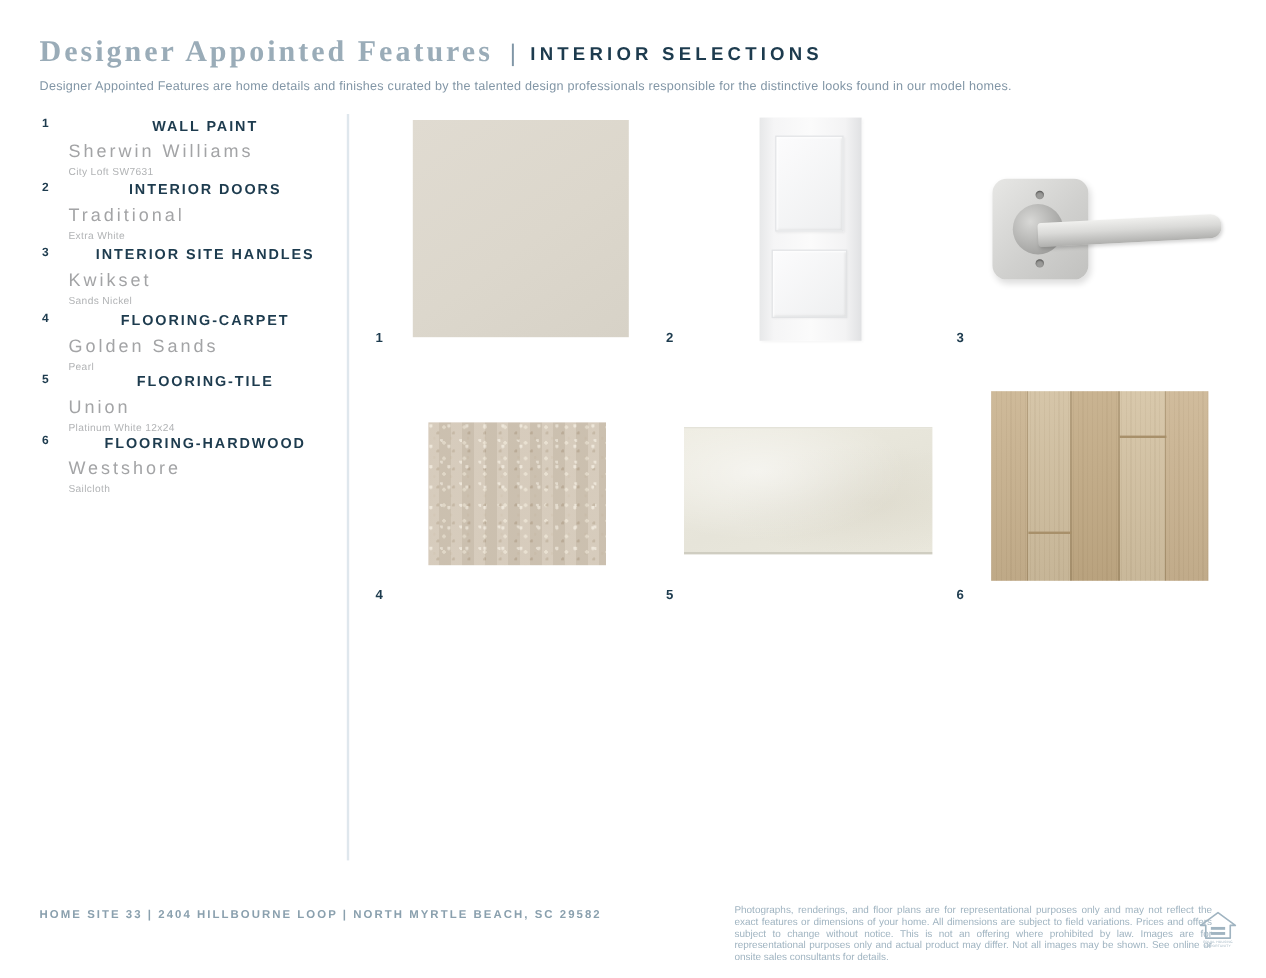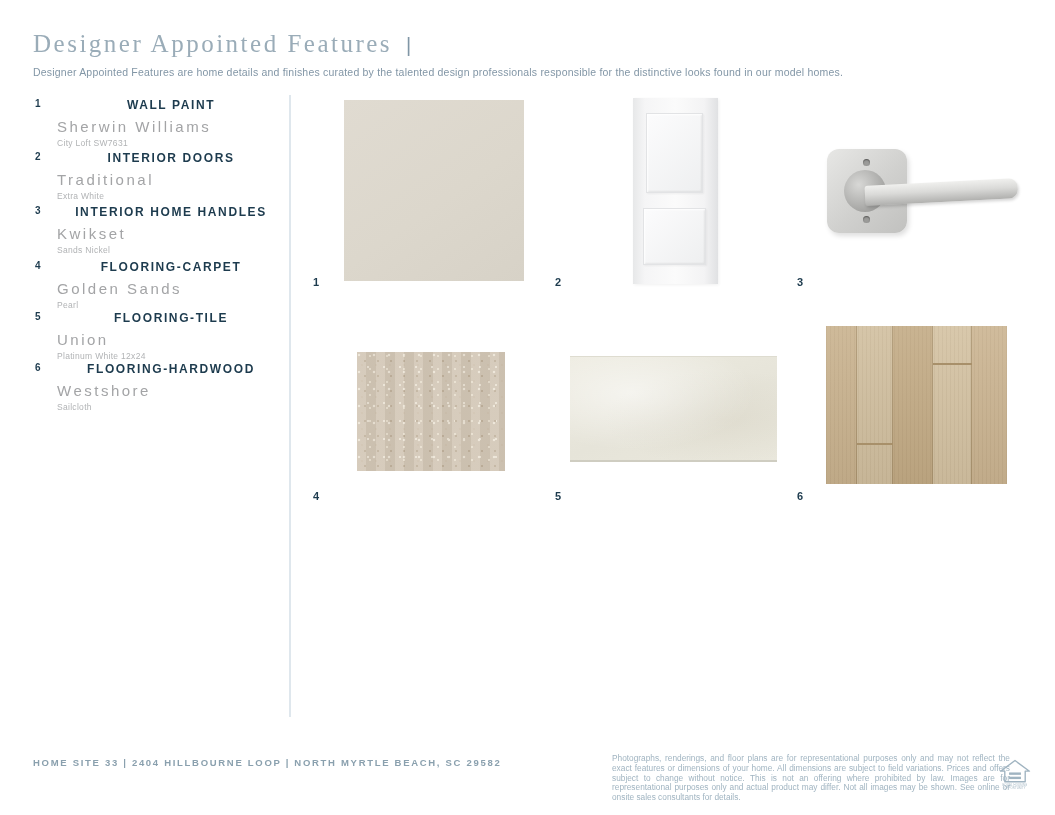--- a/index.html
+++ b/index.html
@@ -6,21 +6,21 @@
   html,body { background:#ffffff; }
   .page {
     position:relative; width:1055px; height:815px; background:#ffffff;
     font-family:"Liberation Sans", sans-serif; overflow:hidden;
   }
 
   
   .header { position:absolute; left:33px; top:30px; }
   .title-row { display:flex; align-items:baseline; white-space:nowrap; }
   .title-serif {
-    font-family:"Liberation Serif", serif; font-weight:400;
+    font-family:"Liberation Serif", serif; font-weight:700;
     font-size:25px; letter-spacing:2.5px; color:#9aacb8;
   }
   .title-sep { font-size:20px; color:#8096a6; margin:0 12px 0 14px; font-weight:300; }
   .title-sans {
     font-size:15.5px; letter-spacing:3.5px; color:#1d3b4e; font-weight:600;
     position:relative; top:-1px;
   }
   .subtitle {
     margin-top:8px; font-size:10.5px; color:#8296a6; letter-spacing:0.2px; white-space:nowrap;
   }
@@ -144,20 +144,21 @@
 </style>
 </head>
 <body>
 
 <div class="page">
 
   <div class="header">
     <div class="title-row">
       <span class="title-serif">Designer Appointed Features</span>
       <span class="title-sep">|</span>
+      <span class="title-sans">INTERIOR SELECTIONS</span>
     </div>
     <div class="subtitle">Designer Appointed Features are home details and finishes curated by the talented design professionals responsible for the distinctive looks found in our model homes.</div>
   </div>
 
   <div class="sel-item" style="top:98px">
     <span class="sel-num">1</span>
     <div class="sel-body">
       <div class="sel-category">WALL PAINT</div>
       <div class="sel-name">Sherwin Williams</div>
       <div class="sel-detail">City Loft SW7631</div>
@@ -169,21 +170,21 @@
     <div class="sel-body">
       <div class="sel-category">INTERIOR DOORS</div>
       <div class="sel-name">Traditional</div>
       <div class="sel-detail">Extra White</div>
     </div>
   </div>
 
   <div class="sel-item" style="top:205px">
     <span class="sel-num">3</span>
     <div class="sel-body">
-      <div class="sel-category">INTERIOR HOME HANDLES</div>
+      <div class="sel-category">INTERIOR SITE HANDLES</div>
       <div class="sel-name">Kwikset</div>
       <div class="sel-detail">Sands Nickel</div>
     </div>
   </div>
 
   <div class="sel-item" style="top:260px">
     <span class="sel-num">4</span>
     <div class="sel-body">
       <div class="sel-category">FLOORING-CARPET</div>
       <div class="sel-name">Golden Sands</div>

